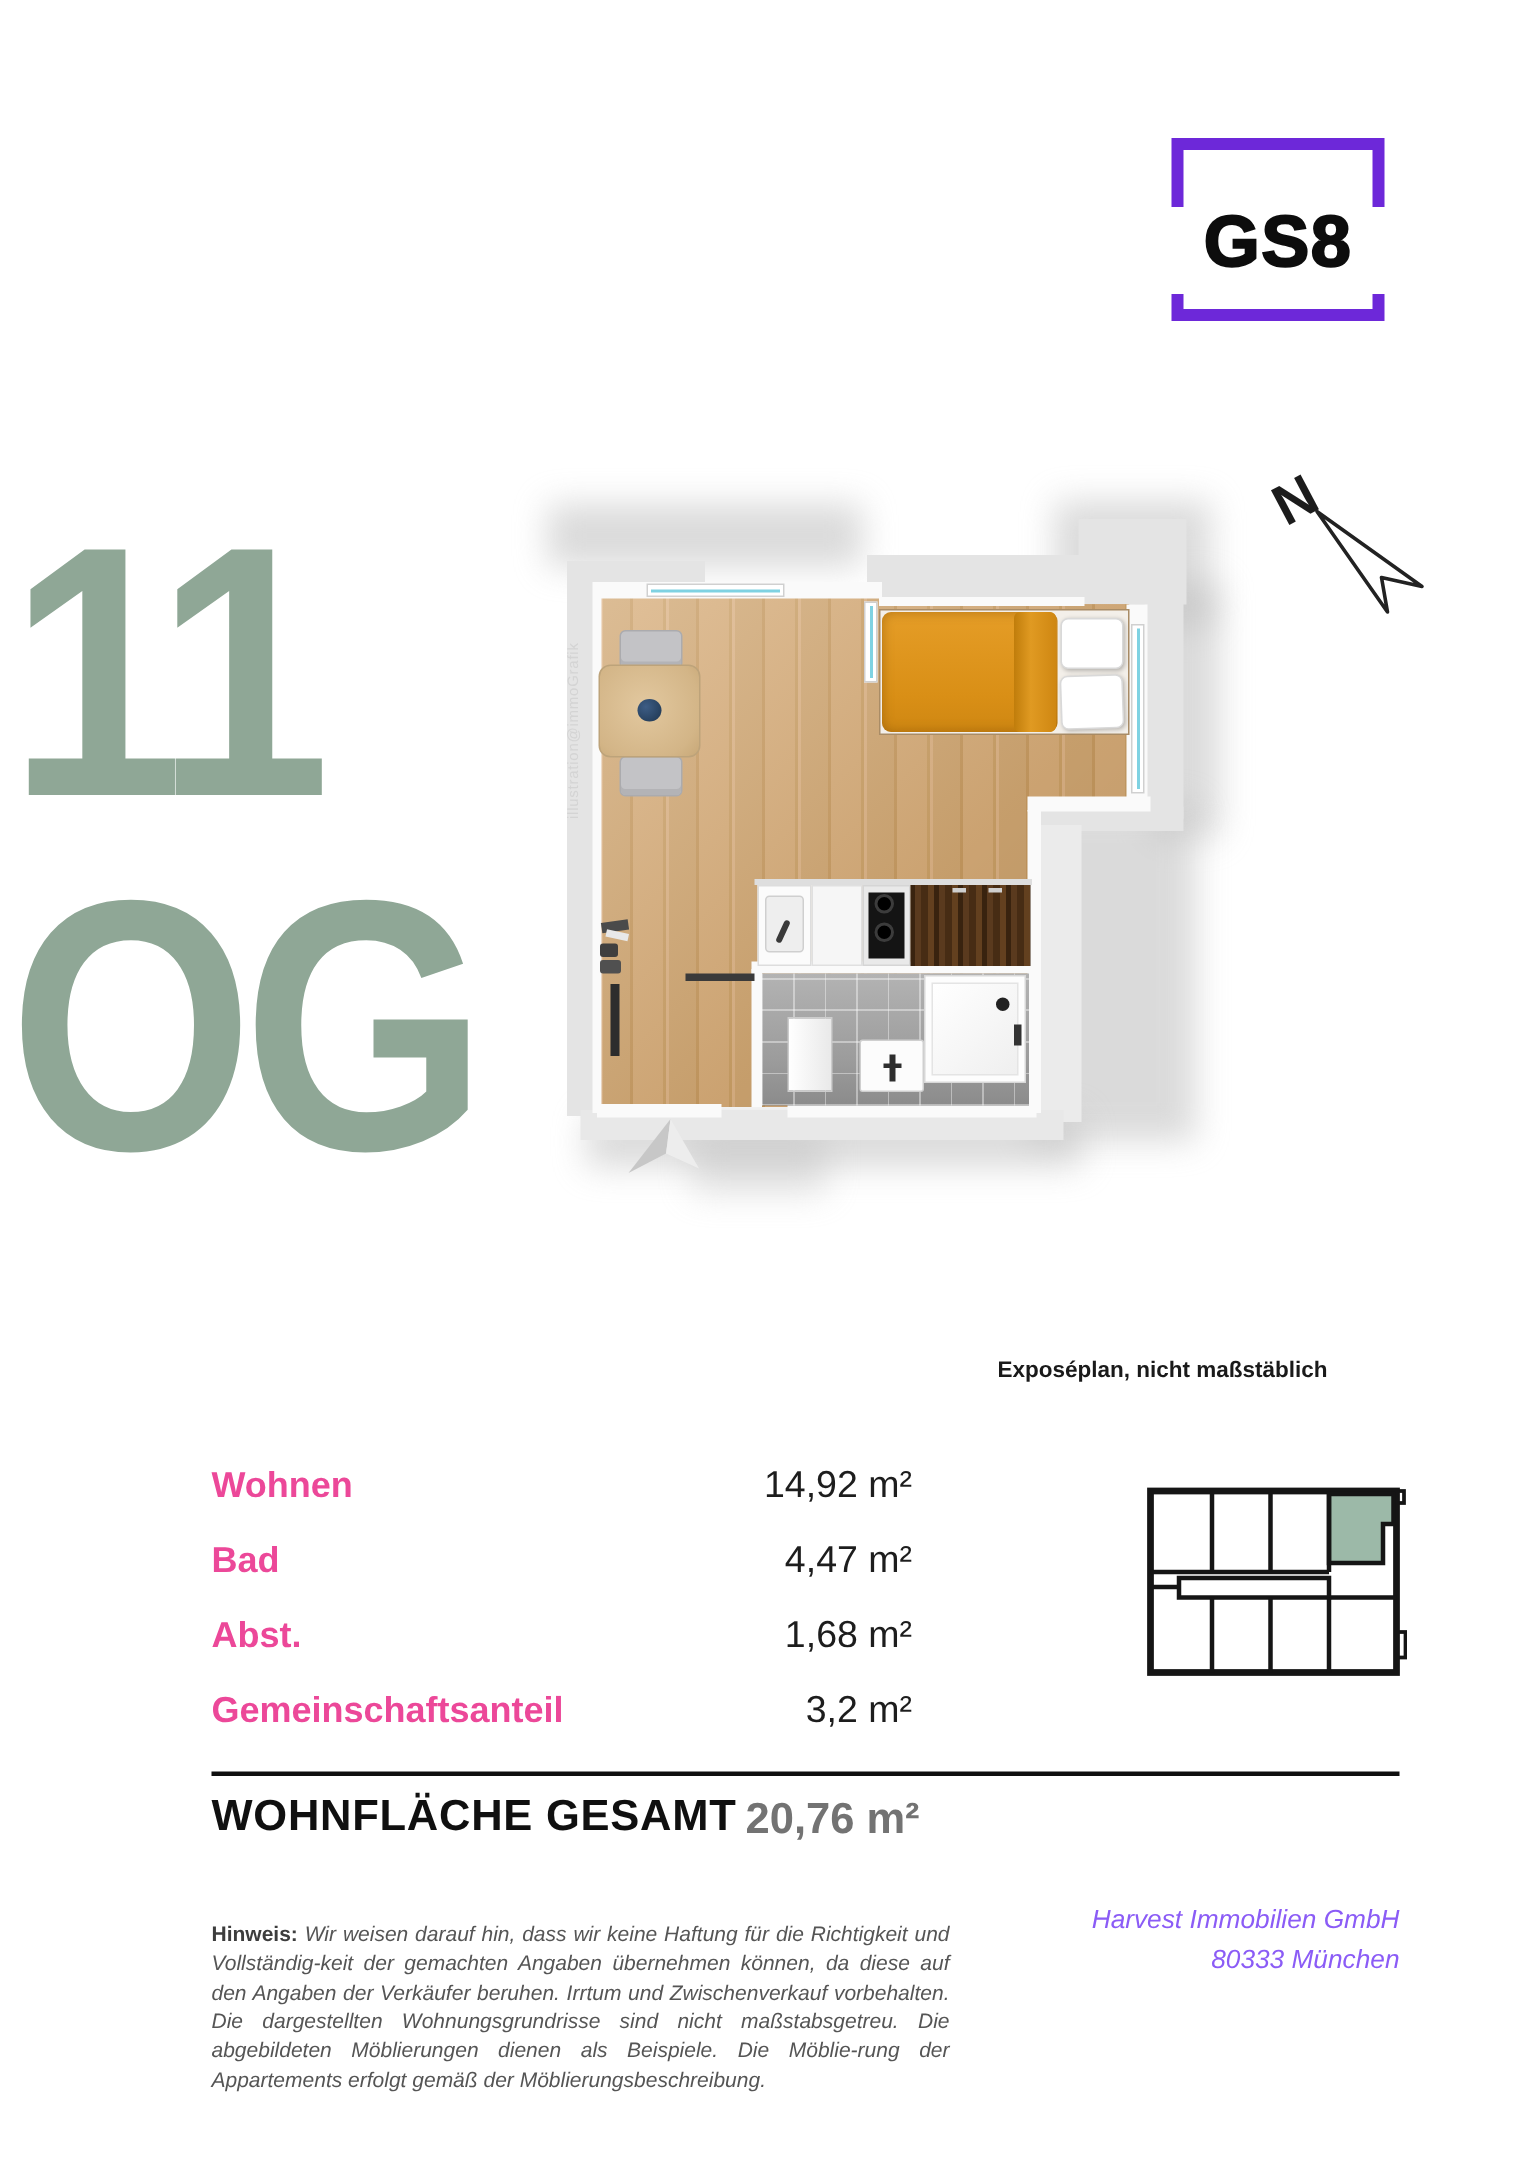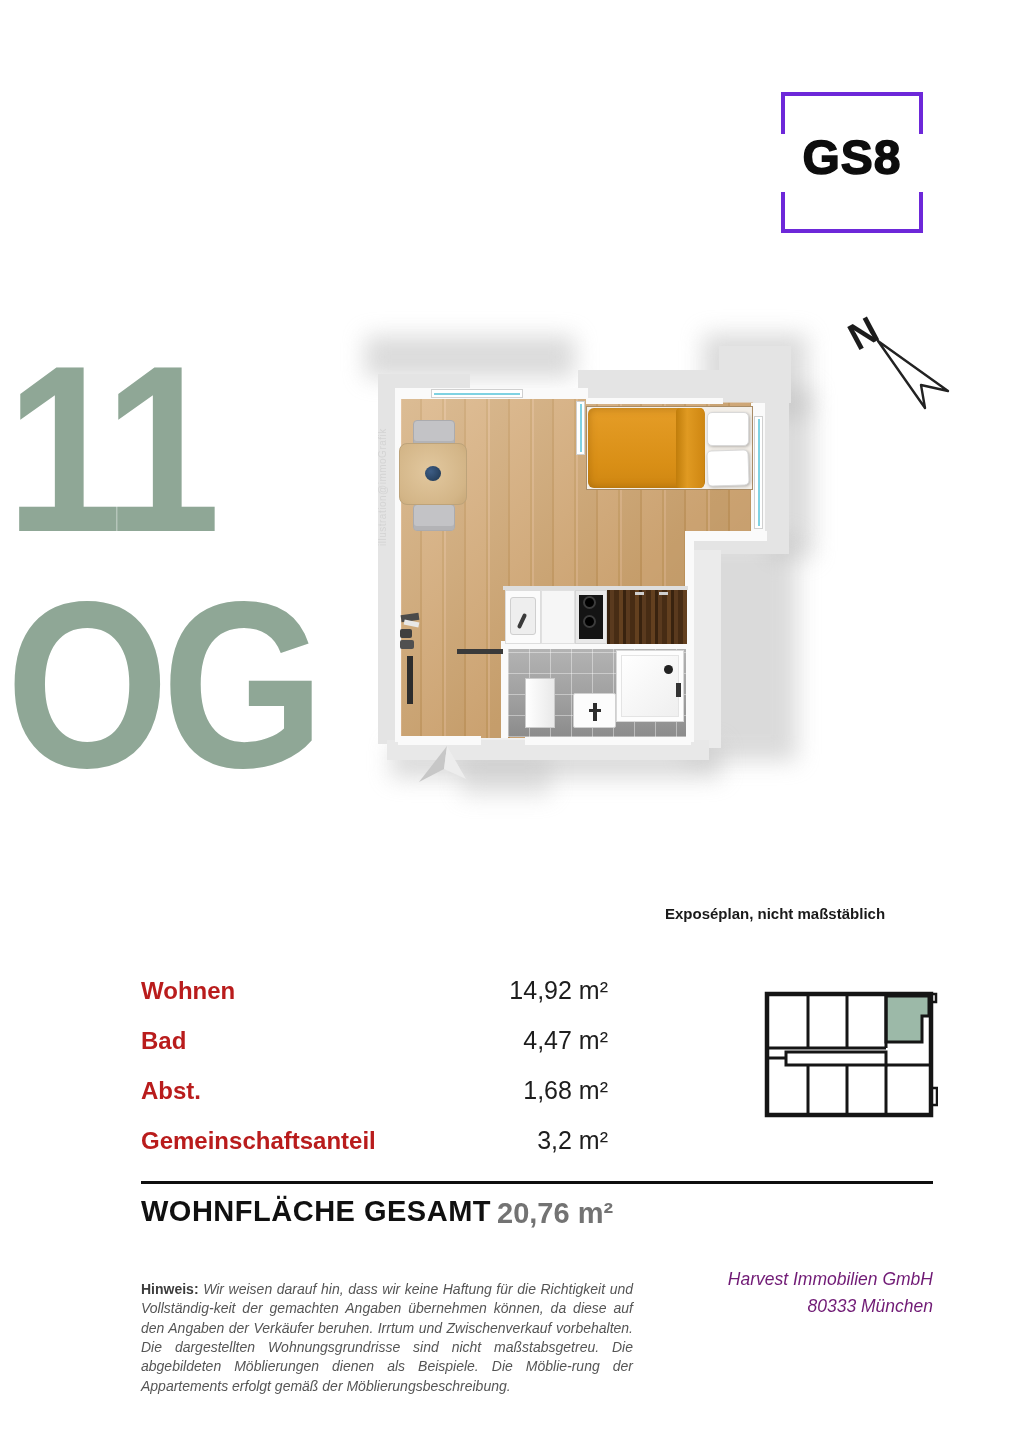--- a/index.html
+++ b/index.html
@@ -1,21 +1,21 @@
 <!DOCTYPE html>
 <html><head>
 <meta charset="utf-8">
 <style>
   html,body{margin:0;padding:0;background:#fff;}
   .page{position:relative;width:1018px;height:1440px;background:#ffffff;overflow:hidden;
         font-family:"Liberation Sans","DejaVu Sans",sans-serif;color:#1a1a1a;}
 
   
-  .logo{position:absolute;left:781px;top:92px;width:142px;height:141px;
-        border:4px solid #6d28d9;box-sizing:border-box;}
+  .logo{position:absolute;left:781px;top:92px;width:142px;height:122px;
+        border:8px solid #6d28d9;box-sizing:border-box;}
   .logo .gap{position:absolute;background:#fff;width:12px;height:58px;top:38px;}
   .logo .gap.l{left:-10px;} .logo .gap.r{right:-10px;}
   .logo .logo-text{position:absolute;left:0;right:0;top:34px;text-align:center;
         font-size:48px;font-weight:700;letter-spacing:1px;color:#0d0d0d;
         -webkit-text-stroke:1.5px #0d0d0d;}
 
   
   .floor-num,.floor-og{position:absolute;left:6px;color:#8fa796;font-weight:700;
         font-size:238px;line-height:1;letter-spacing:-8px;
         transform:scaleX(.88);transform-origin:left top;}
@@ -140,36 +140,36 @@
 
   
   .north{position:absolute;left:836px;top:294px;width:120px;height:140px;}
 
   
   .plan-note{position:absolute;left:665px;top:905px;font-size:15px;font-weight:700;color:#1a1a1a;}
 
   
   .areas{position:absolute;left:141px;top:976px;width:467px;}
   .arow{display:flex;justify-content:space-between;align-items:baseline;margin-bottom:21px;}
-  .arow .lbl{font-size:24px;font-weight:700;color:#b91c1c;}
+  .arow .lbl{font-size:24px;font-weight:700;color:#ec4899;}
   .arow .val{font-size:25px;font-weight:400;color:#1d1d1d;}
   .rule{position:absolute;left:141px;top:1181px;width:792px;height:3px;background:#0f0f0f;}
   .total-label{position:absolute;left:141px;top:1195px;font-size:29px;font-weight:700;letter-spacing:.5px;color:#101010;}
   .total-value{position:absolute;left:497px;top:1197px;font-size:29px;font-weight:700;color:#737373;}
 
   
   .keyplan{position:absolute;left:762px;top:986px;width:176px;height:136px;}
 
   
   .disclaimer{position:absolute;left:141px;top:1266px;width:492px;font-size:14px;
      line-height:1.38;color:#555;text-align:justify;}
   .disclaimer .dl{font-weight:700;font-style:normal;color:#3d3d3d;}
   .disclaimer .dt{font-style:italic;}
   .company{position:absolute;left:633px;top:1266px;width:300px;text-align:right;
-     font-style:italic;font-size:17.5px;line-height:1.52;color:#701a75;}
+     font-style:italic;font-size:17.5px;line-height:1.52;color:#8b5cf6;}
 </style>
 </head>
 <body>
 
 <div class="page">
 
   <div class="logo">
     <div class="gap l"></div>
     <div class="gap r"></div>
     <div class="logo-text">GS8</div>

